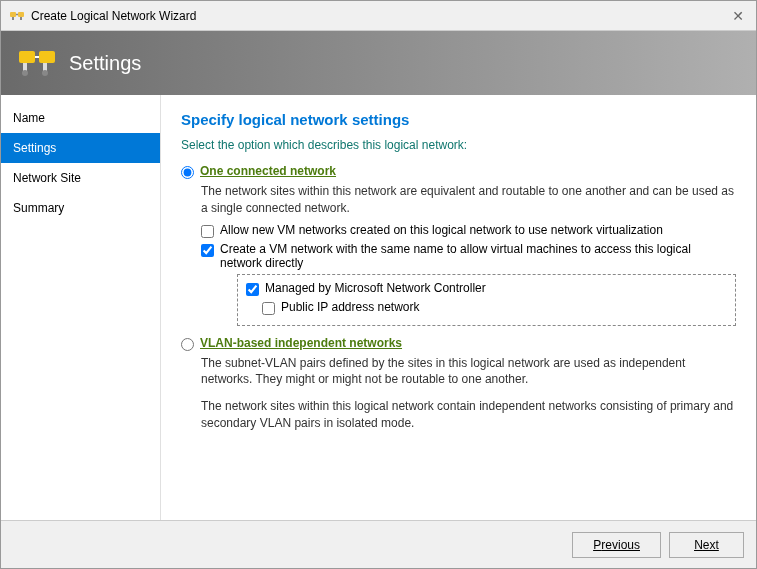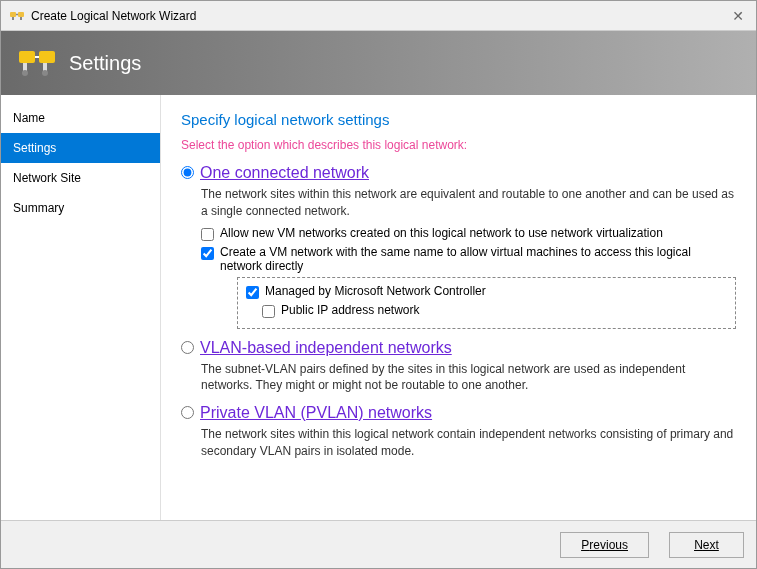--- a/index.html
+++ b/index.html
@@ -99,45 +99,45 @@
     .main-content {
       flex: 1;
       padding: 16px 20px;
       overflow-y: auto;
       background: #fff;
     }
     .main-title {
       font-size: 15px;
       color: #0078d7;
       margin-bottom: 10px;
-      font-weight: 400;
+      font-weight: 700;
     }
     .description {
       font-size: 12px;
-      color: #ec4899;
+      color: #0f766e;
       margin-bottom: 12px;
     }
 
     .option-group {
       margin-bottom: 10px;
     }
     .radio-option {
       display: flex;
       align-items: flex-start;
       margin-bottom: 4px;
     }
     .radio-option input[type="radio"] {
       margin-top: 2px;
       margin-right: 6px;
       flex-shrink: 0;
     }
     .option-label {
-      font-size: 16px;
-      font-weight: 400;
-      color: #6d28d9;
+      font-size: 12px;
+      font-weight: 700;
+      color: #4d7c0f;
     }
     .option-label.underline {
       text-decoration: underline;
     }
     .option-description {
       font-size: 12px;
       color: #333;
       margin-left: 20px;
       margin-bottom: 6px;
       line-height: 1.4;
@@ -180,21 +180,20 @@
       height: 48px;
       flex-shrink: 0;
     }
     .btn {
       padding: 5px 20px;
       font-size: 12px;
       border: 1px solid #aaa;
       background: #f0f0f0;
       cursor: pointer;
       min-width: 75px;
-      margin-left: 12px;
     }
     .btn-primary {
       background: #f0f0f0;
     }
     .btn span {
       text-decoration: underline;
     }
   </style>
 </head>
 <body>
@@ -283,24 +282,20 @@
 
       <div class="option-group">
         <div class="radio-option">
           <input type="radio" name="network-type" style="">
           <span class="option-label underline">VLAN-based independent networks</span>
         </div>
         <div class="option-description">The subnet-VLAN pairs defined by the sites in this logical network are used as independent networks. They might or might not be routable to one another.</div>
       </div>
 
       <div class="option-group">
-        <div class="radio-option">
-          <input type="radio" name="network-type" style="">
-          <span class="option-label underline">Private VLAN (PVLAN) networks</span>
-        </div>
         <div class="option-description">The network sites within this logical network contain independent networks consisting of primary and secondary VLAN pairs in isolated mode.</div>
       </div>
     </div>
   </div>
 
   <div class="footer">
     <button class="btn">
       <span><span style="text-decoration:underline">P</span>revious</span>
     </button>
     <button class="btn btn-primary">

